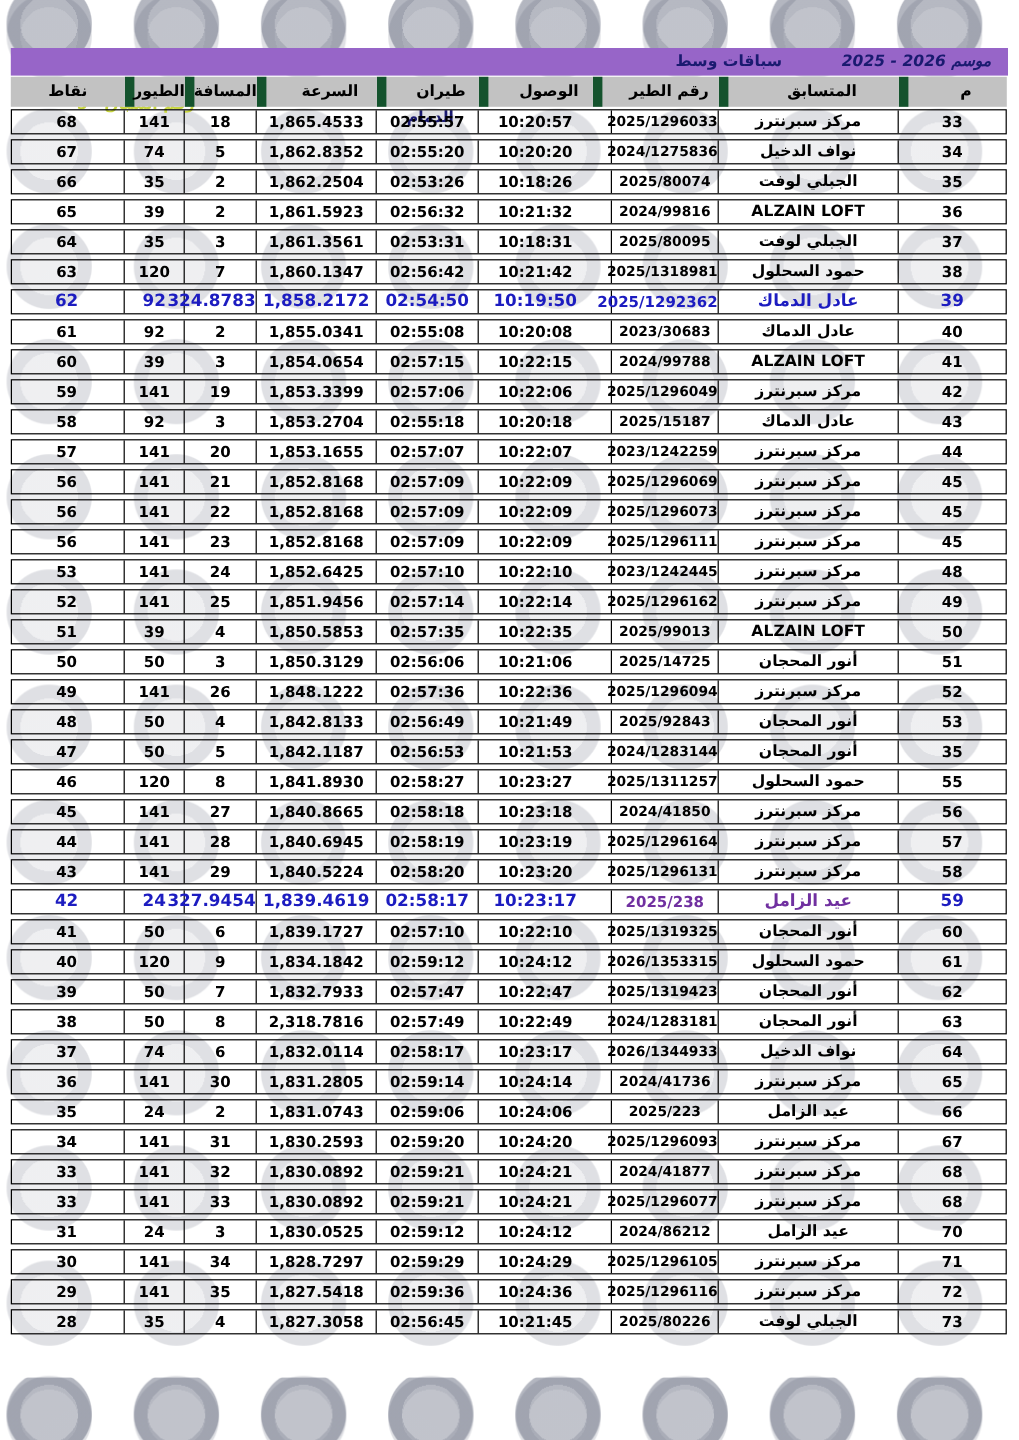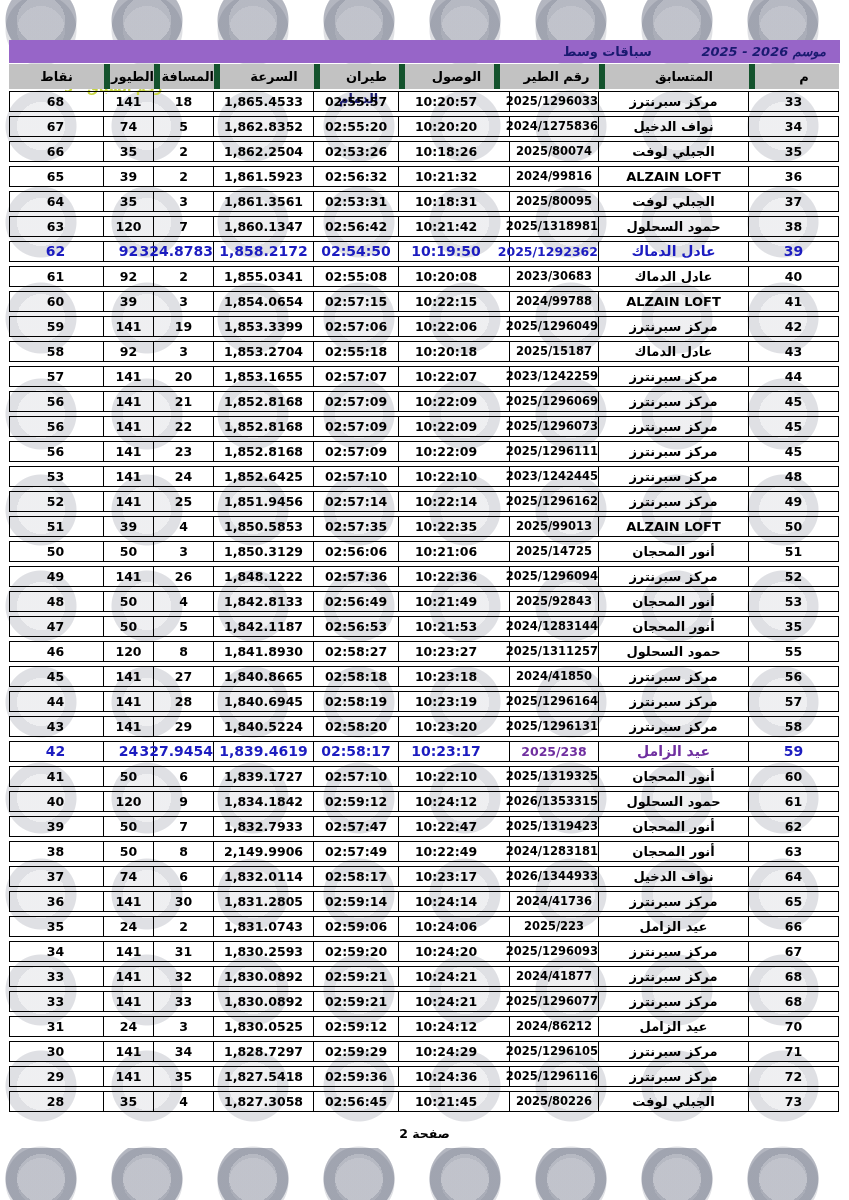--- a/index.html
+++ b/index.html
@@ -39,21 +39,21 @@
 
   .grid{display:grid;grid-template-columns:90px 150px 105px 95px 85px 100px 60px 50px 95px;}
 
   .cols{
     position:absolute;top:64px;left:9px;right:10px;height:25px;
   }
   .hcell{
     background:var(--header-bg,#C2C2C2);
     font-size:13px;line-height:25px;text-align:center;white-space:nowrap;
   }
-  .cols > .hcell:not(:last-child){border-left:6px solid #14532d;padding-left:14px;}
+  .cols > .hcell:not(:last-child){border-left:8px solid #14532d;padding-left:14px;}
 
   .rows{position:absolute;top:91px;left:9px;right:10px;}
   .row{
     border:1px solid var(--border,#000);
     box-sizing:border-box;height:21px;margin-bottom:4px;
     background:transparent;
   }
   .cell{
     font-size:12.5px;line-height:19px;text-align:center;white-space:nowrap;overflow:visible;
   }
@@ -428,21 +428,21 @@
     <div class="cell cell-distance">7</div>
     <div class="cell cell-birds">50</div>
     <div class="cell cell-points">39</div>
   </div>
       <div class="grid row">
     <div class="cell cell-rank">63</div>
     <div class="cell cell-name">أنور المحجان</div>
     <div class="cell cell-ring">2024/1283181</div>
     <div class="cell cell-arrival">10:22:49</div>
     <div class="cell cell-flight">02:57:49</div>
-    <div class="cell cell-speed">2,149.9906</div>
+    <div class="cell cell-speed">2,318.7816</div>
     <div class="cell cell-distance">8</div>
     <div class="cell cell-birds">50</div>
     <div class="cell cell-points">38</div>
   </div>
       <div class="grid row">
     <div class="cell cell-rank">64</div>
     <div class="cell cell-name">نواف الدخيل</div>
     <div class="cell cell-ring">2026/1344933</div>
     <div class="cell cell-arrival">10:23:17</div>
     <div class="cell cell-flight">02:58:17</div>
@@ -545,16 +545,13 @@
     <div class="cell cell-ring">2025/80226</div>
     <div class="cell cell-arrival">10:21:45</div>
     <div class="cell cell-flight">02:56:45</div>
     <div class="cell cell-speed">1,827.3058</div>
     <div class="cell cell-distance">4</div>
     <div class="cell cell-birds">35</div>
     <div class="cell cell-points">28</div>
   </div>
     </div>
 
-  <div class="footer">
-    <span>صفحة 2</span>
-  </div>
 </div>
 
 </body></html>

